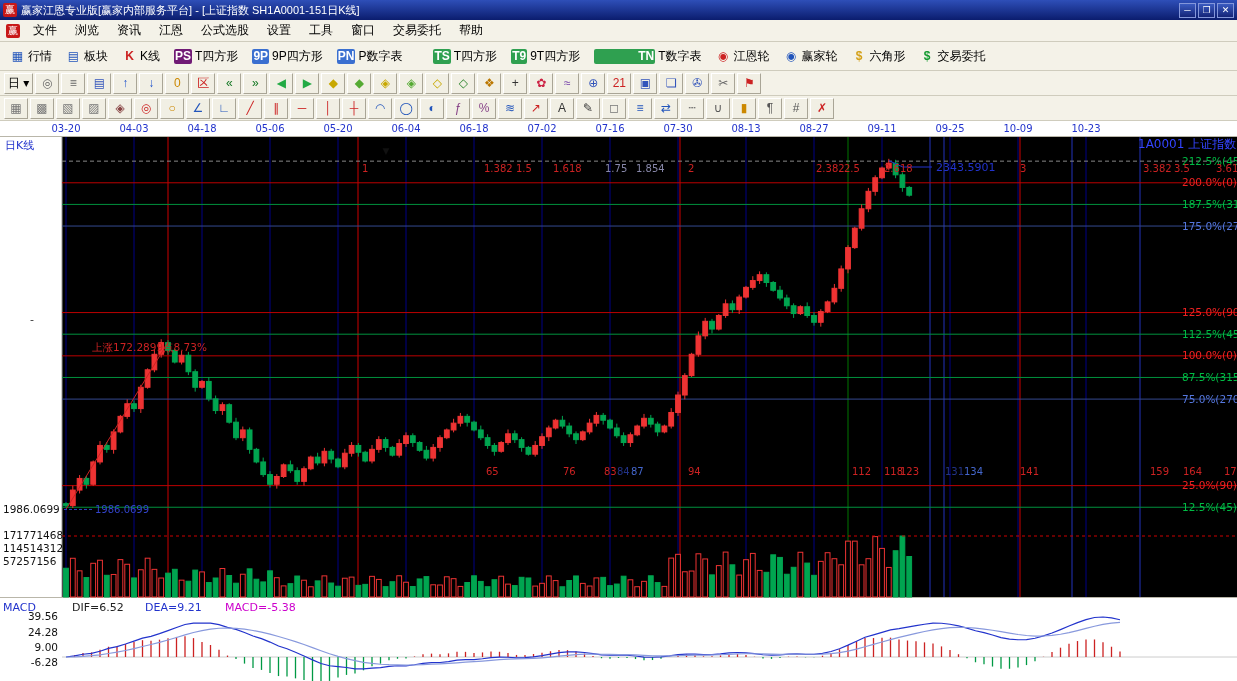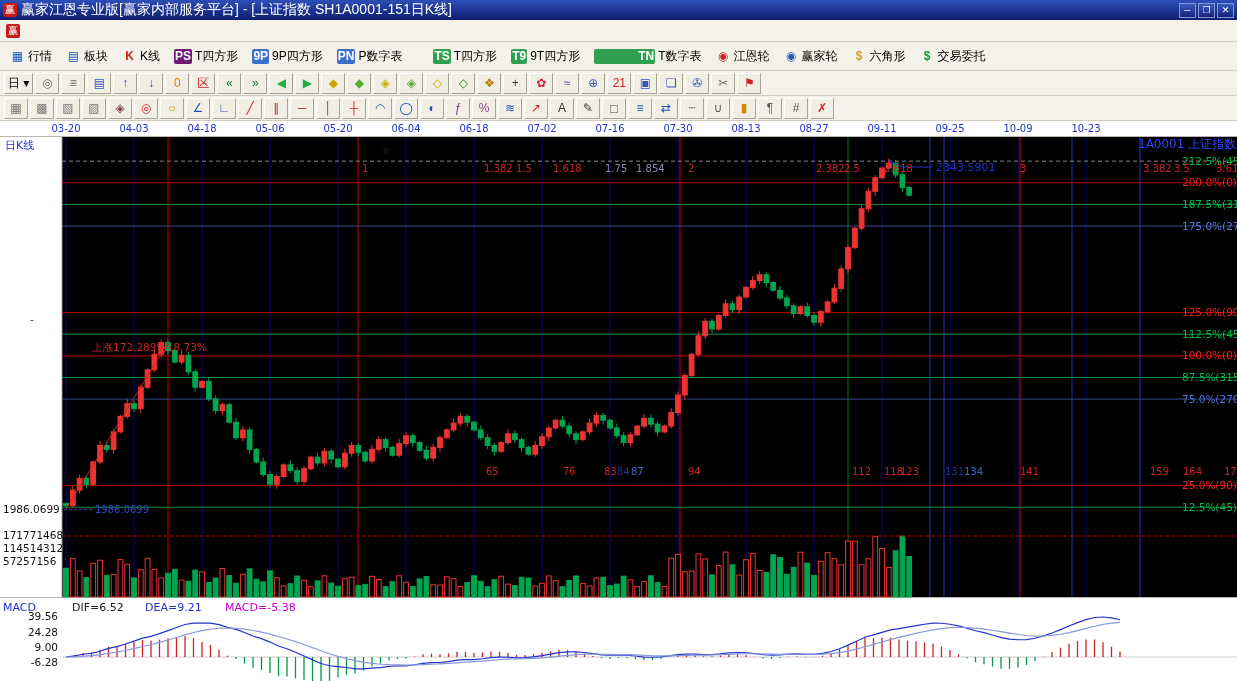--- a/index.html
+++ b/index.html
@@ -5,21 +5,21 @@
   *{box-sizing:border-box;margin:0;padding:0;}
   html,body{width:1237px;height:681px;overflow:hidden;background:#ece9d8;
     font-family:"Liberation Sans","DejaVu Sans",sans-serif;}
   .window{width:1237px;height:681px;display:flex;flex-direction:column;}
 
   
   .titlebar{height:20px;background:linear-gradient(#2e4fb8,#0b1d6e);display:flex;align-items:center;
     padding:0 3px;gap:4px;flex:0 0 20px;}
   .app-icon{width:14px;height:14px;background:#c81818;color:#fff;font-size:10px;line-height:14px;
     text-align:center;border-radius:2px;flex:0 0 14px;}
-  .title-text{color:#fff;font-size:14px;white-space:nowrap;overflow:hidden;flex:1;}
+  .title-text{color:#fff;font-size:11px;white-space:nowrap;overflow:hidden;flex:1;}
   .win-controls{display:flex;}
   .win-btn{width:17px;height:15px;margin-left:2px;background:linear-gradient(#3a5bc0,#142478);
     color:#fff;border:1px solid #8396da;font-size:9px;display:flex;align-items:center;justify-content:center;cursor:pointer;}
 
   
   .menubar{height:22px;background:#f4f2e8;border-bottom:1px solid #cfccbd;display:flex;align-items:center;
     font-size:12px;flex:0 0 22px;padding-left:2px;}
   .menu-logo{width:14px;height:14px;background:#c81818;color:#fff;font-size:10px;line-height:14px;text-align:center;
     border-radius:2px;margin:0 4px;}
   .menu-items{display:flex;}
@@ -59,20 +59,33 @@
           <span>❐</span>
         </button>
         <button class="win-btn">
           <span>✕</span>
         </button>
       </span>
   </div>
 
   <div class="menubar">
     <span class="menu-logo">赢</span>
+    <span class="menu-items">
+
+    <button class="menu-item">文件</button>
+        <button class="menu-item">浏览</button>
+        <button class="menu-item">资讯</button>
+        <button class="menu-item">江恩</button>
+        <button class="menu-item">公式选股</button>
+        <button class="menu-item">设置</button>
+        <button class="menu-item">工具</button>
+        <button class="menu-item">窗口</button>
+        <button class="menu-item">交易委托</button>
+        <button class="menu-item">帮助</button>
+      </span>
   </div>
 
   <div class="toolbar tb1">
 
       <button class="tb-btn">
         <span class="tb-ico" style="color: rgb(34, 85, 187);">▦</span>
         <span>行情</span>
       </button>
 
       <button class="tb-btn">

